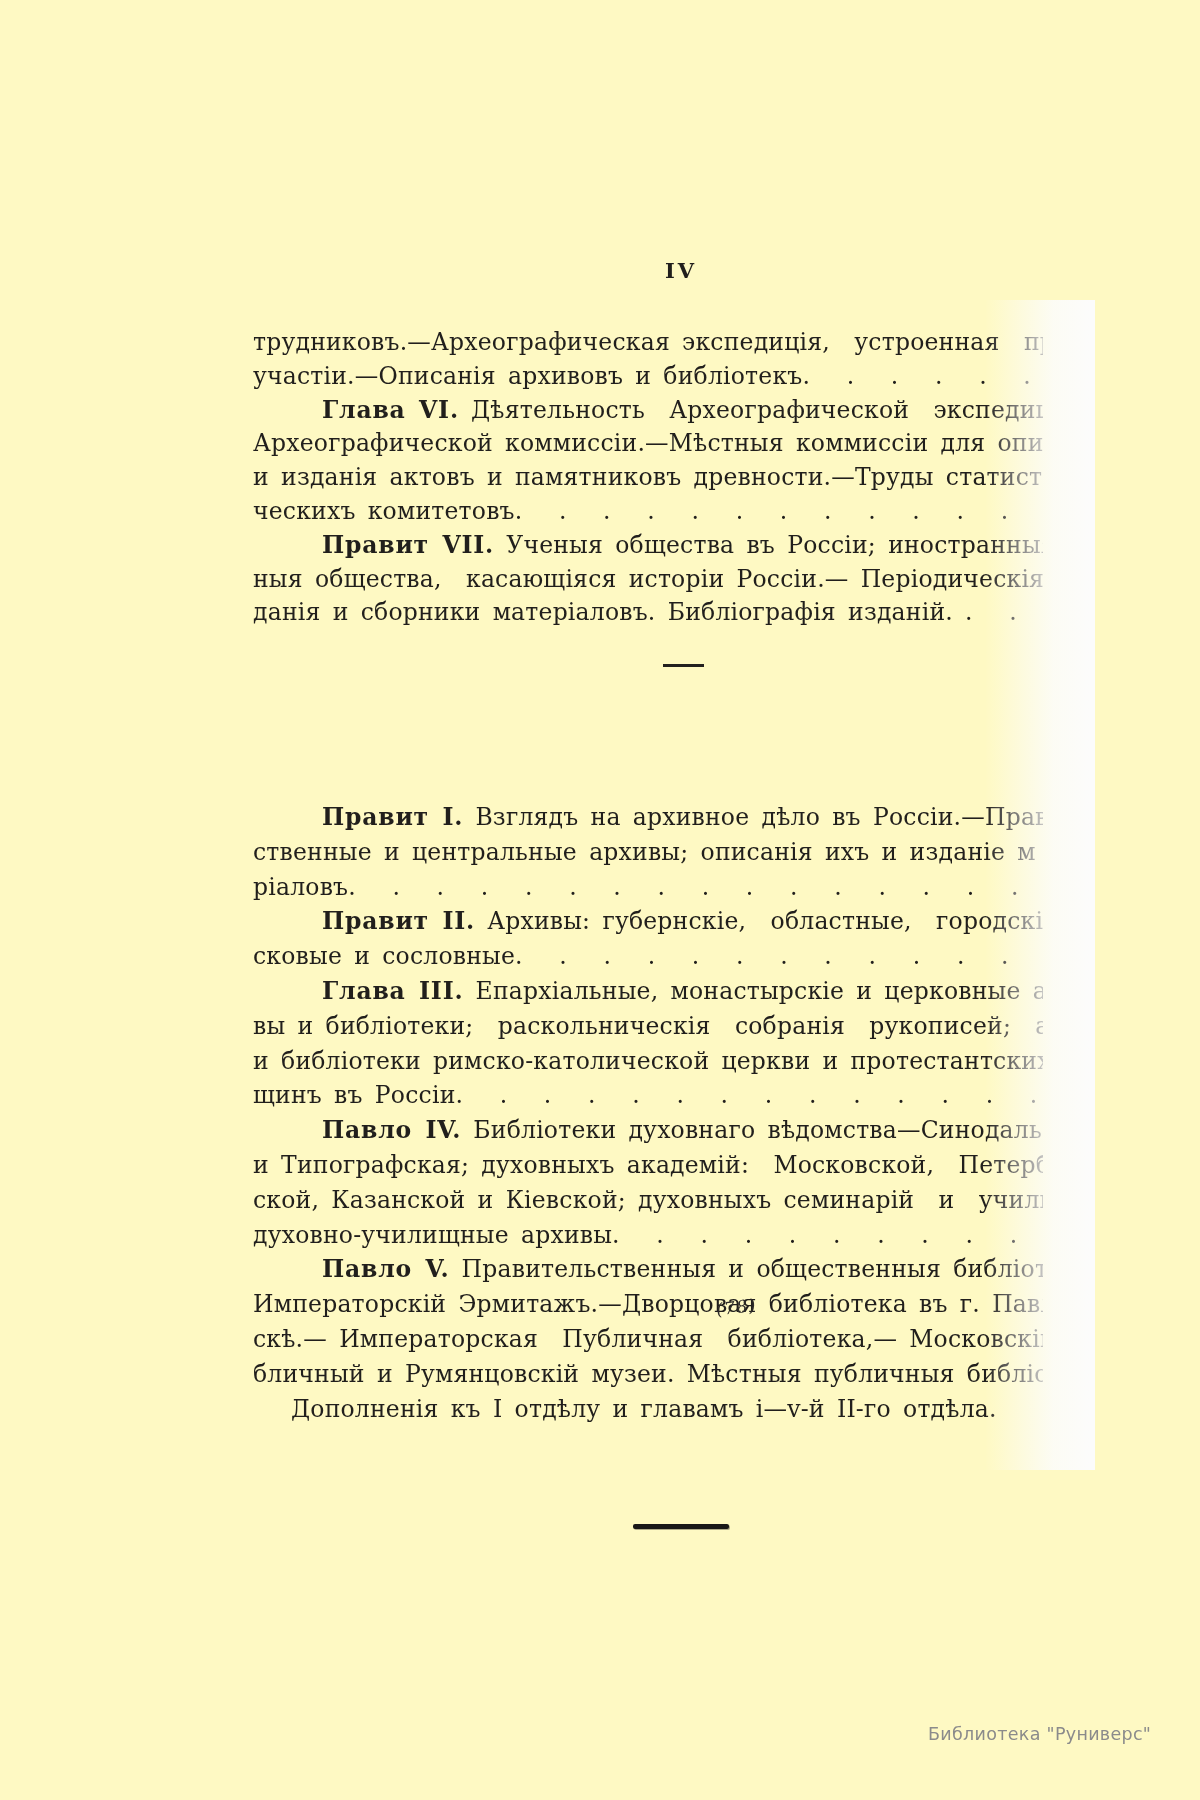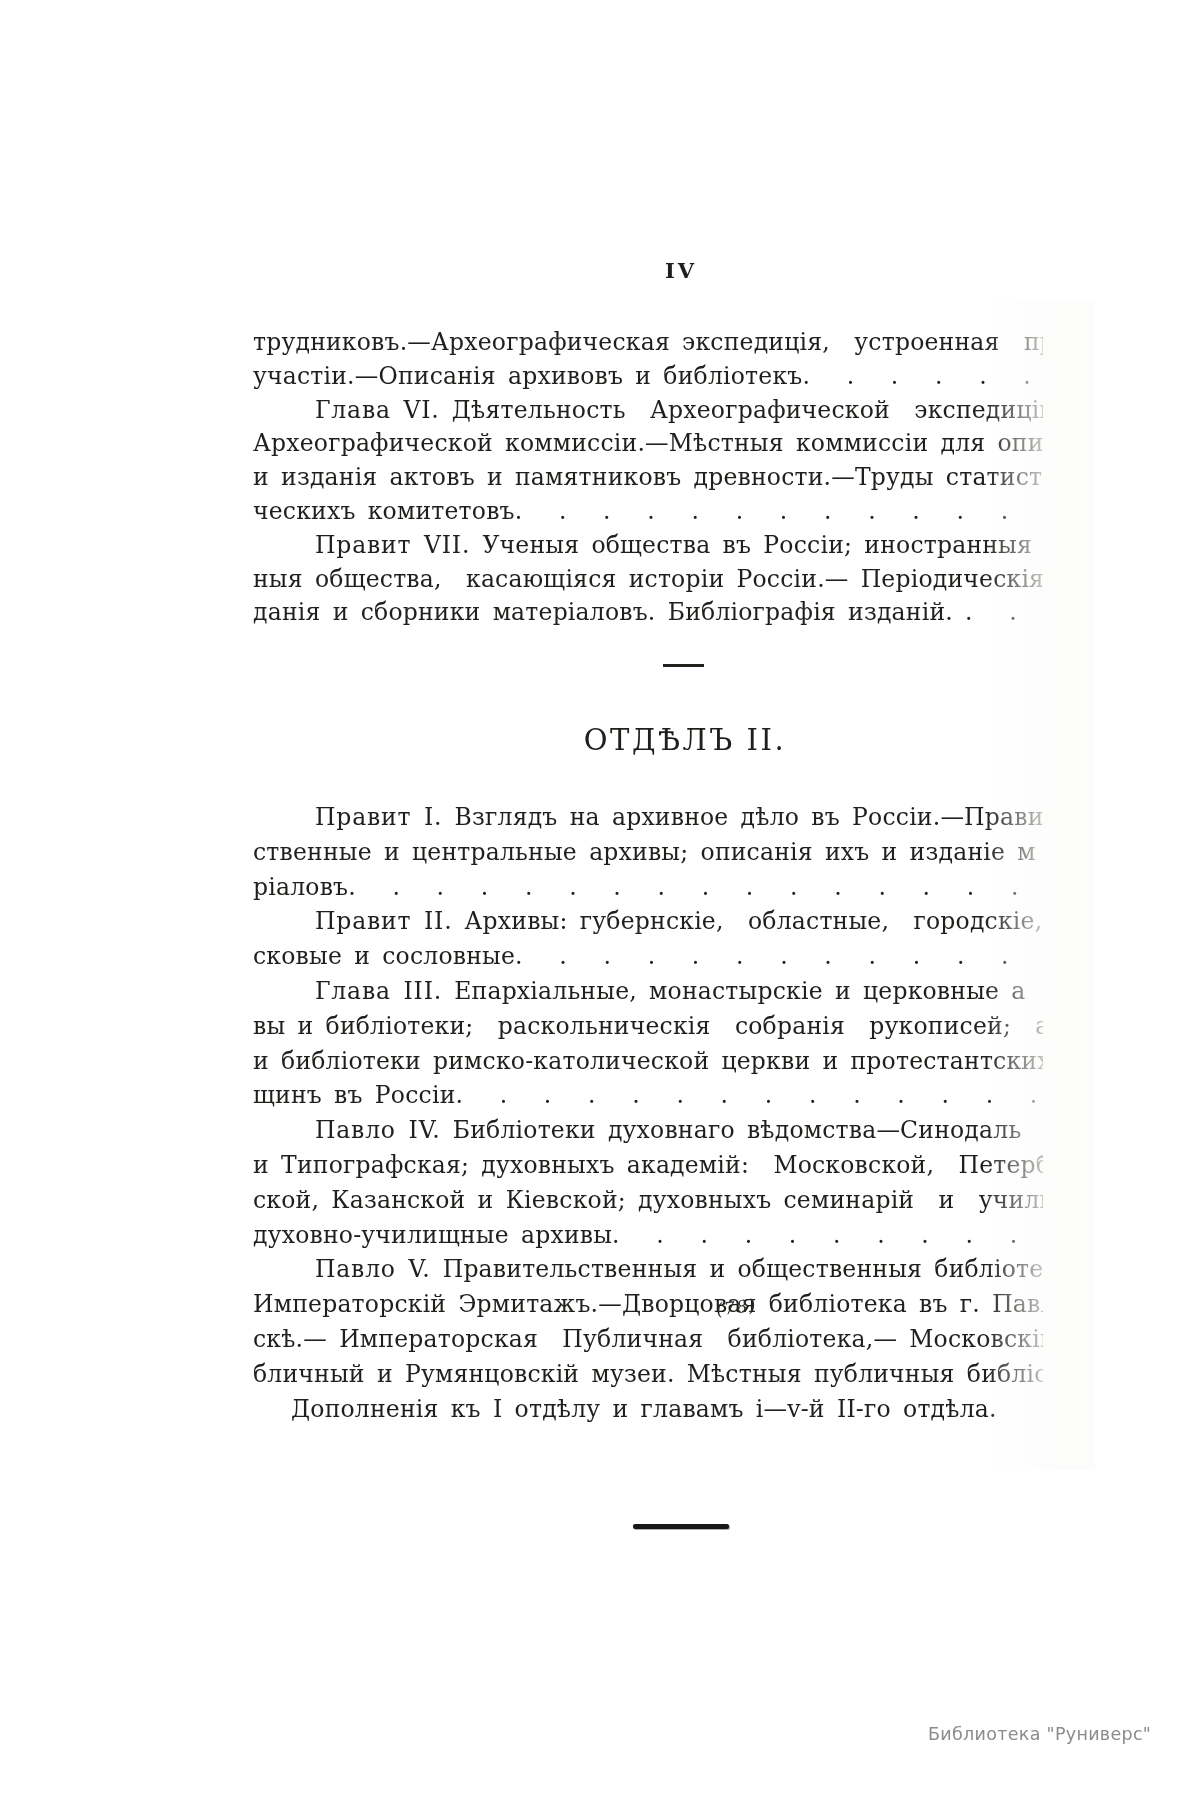--- a/index.html
+++ b/index.html
@@ -19,21 +19,21 @@
   .block{position:absolute;left:253px;width:790px;}
   #block1{top:326px;}
   #block2{top:800px;}
   .line{
     height:33.8px;line-height:33.8px;
     font-size:23.5px;
     white-space:pre;overflow:hidden;
     word-spacing:4.5px;letter-spacing:0.2px;
   }
   #block2 .line{height:34.8px;line-height:34.8px;}
-  .chap{font-weight:normal;letter-spacing:0.8px;}
+  .chap{font-weight:bold;letter-spacing:0.8px;margin-left:7px;}
   .divider-small{
     position:absolute;left:663px;top:664px;width:41px;height:3px;
     background:#23211e;
   }
   .heading{
     position:absolute;top:720px;left:545px;width:280px;
     text-align:center;font-size:29px;letter-spacing:2.5px;line-height:40px;
   }
   .annotation{
     position:absolute;left:716px;top:1297px;
@@ -53,39 +53,38 @@
   }
   .footer{
     position:absolute;left:928px;top:1724px;
     font-family:"DejaVu Sans",sans-serif;
     font-size:17.5px;color:#8b8b8b;letter-spacing:0.3px;
   }
 </style>
 </head>
 <body>
 
-<div class="page" style="background: #ffffff; color: rgb(33, 31, 28);">
+<div class="page" style="background: #fef9c3; color: rgb(33, 31, 28);">
 
   <div class="pagenum">IV</div>
 
   <div class="block" id="block1">
       <div class="line"><span>трудниковъ.—Археографическая экспедиція,  устроенная  при  е</span></div>
       <div class="line"><span>участіи.—Описанія архивовъ и библіотекъ.   .   .   .   .   .   .   .</span></div>
       <div class="line" style="padding-left: 62px;"><span class="chap">Глава VI.</span><span> Дѣятельность  Археографической  экспедиціи</span></div>
       <div class="line"><span>Археографической коммиссіи.—Мѣстныя коммиссіи для описані</span></div>
       <div class="line"><span>и изданія актовъ и памятниковъ древности.—Труды статисти</span></div>
       <div class="line"><span>ческихъ комитетовъ.   .   .   .   .   .   .   .   .   .   .   .   .   .   .   .   .</span></div>
       <div class="line" style="padding-left: 62px;"><span class="chap">Правит VII.</span><span> Ученыя общества въ Россіи; иностранныя уч</span></div>
       <div class="line"><span>ныя общества,  касающіяся исторіи Россіи.— Періодическія і</span></div>
       <div class="line"><span>данія и сборники матеріаловъ. Библіографія изданій. .   .   .</span></div>
     </div>
 
   <div class="divider-small"></div>
 
-  <div class="heading">ОТДѢЛЪ II.</div>
 
   <div class="block" id="block2">
       <div class="line" style="padding-left: 62px;"><span class="chap">Правит I.</span><span> Взглядъ на архивное дѣло въ Россіи.—Правит</span></div>
       <div class="line"><span>ственные и центральные архивы; описанія ихъ и изданіе м</span></div>
       <div class="line"><span>ріаловъ.   .   .   .   .   .   .   .   .   .   .   .   .   .   .   .   .   .   .   .</span></div>
       <div class="line" style="padding-left: 62px;"><span class="chap">Правит II.</span><span> Архивы: губернскіе,  областные,  городскіе,  в</span></div>
       <div class="line"><span>сковые и сословные.   .   .   .   .   .   .   .   .   .   .   .   .   .   .</span></div>
       <div class="line" style="padding-left: 62px;"><span class="chap">Глава III.</span><span> Епархіальные, монастырскіе и церковные а</span></div>
       <div class="line"><span>вы и библіотеки;  раскольническія  собранія  рукописей;  арх</span></div>
       <div class="line"><span>и библіотеки римско-католической церкви и протестантскихъ</span></div>

